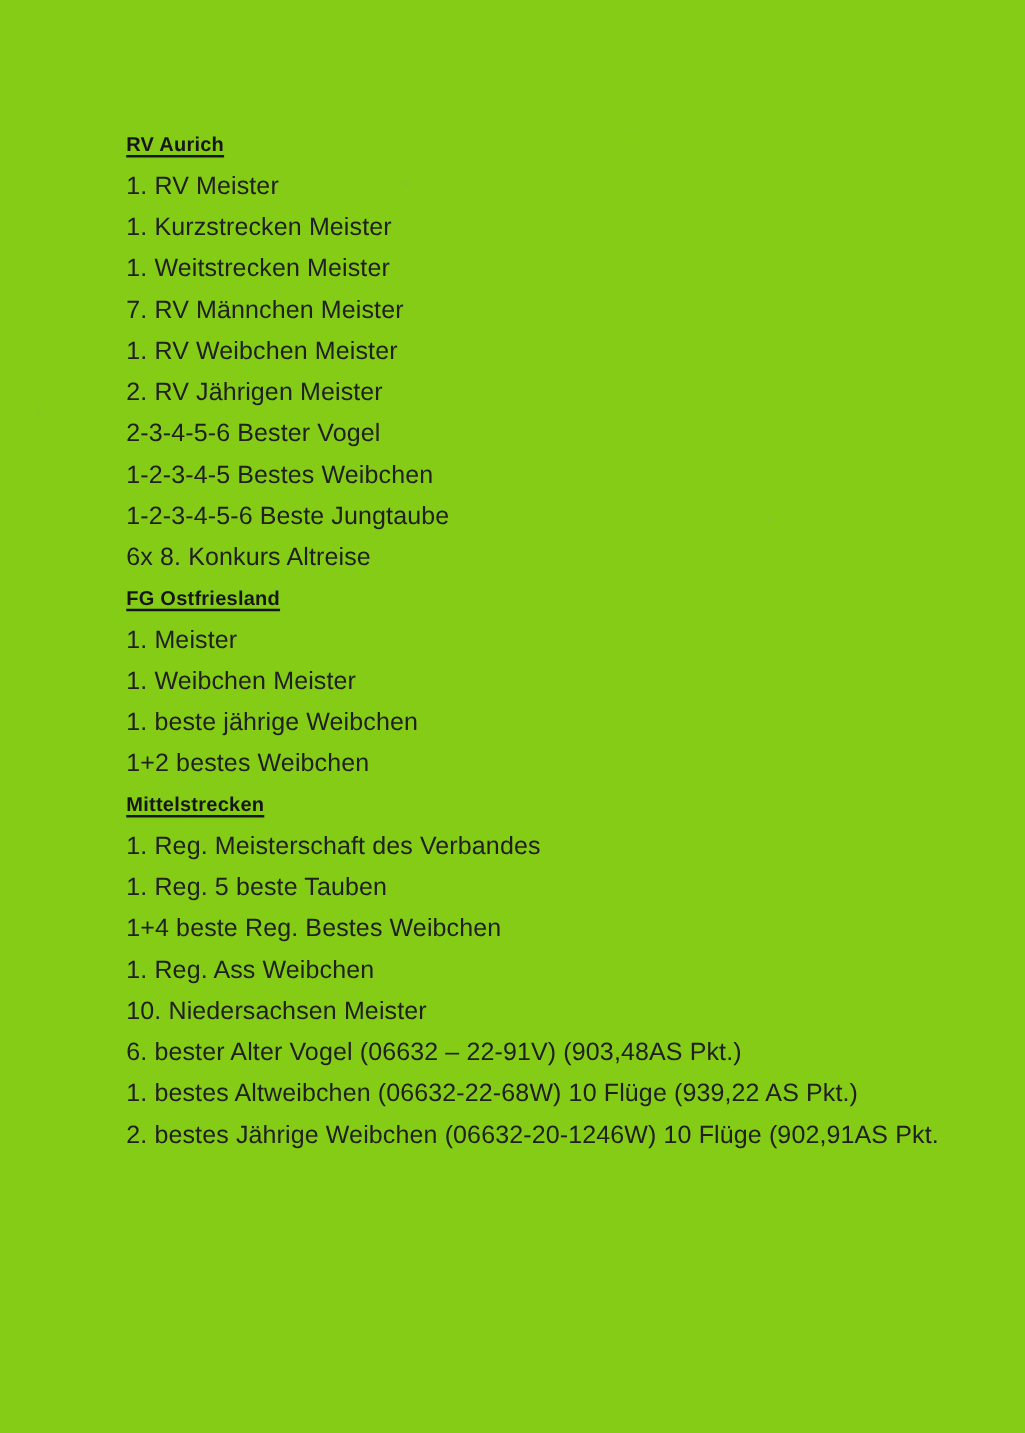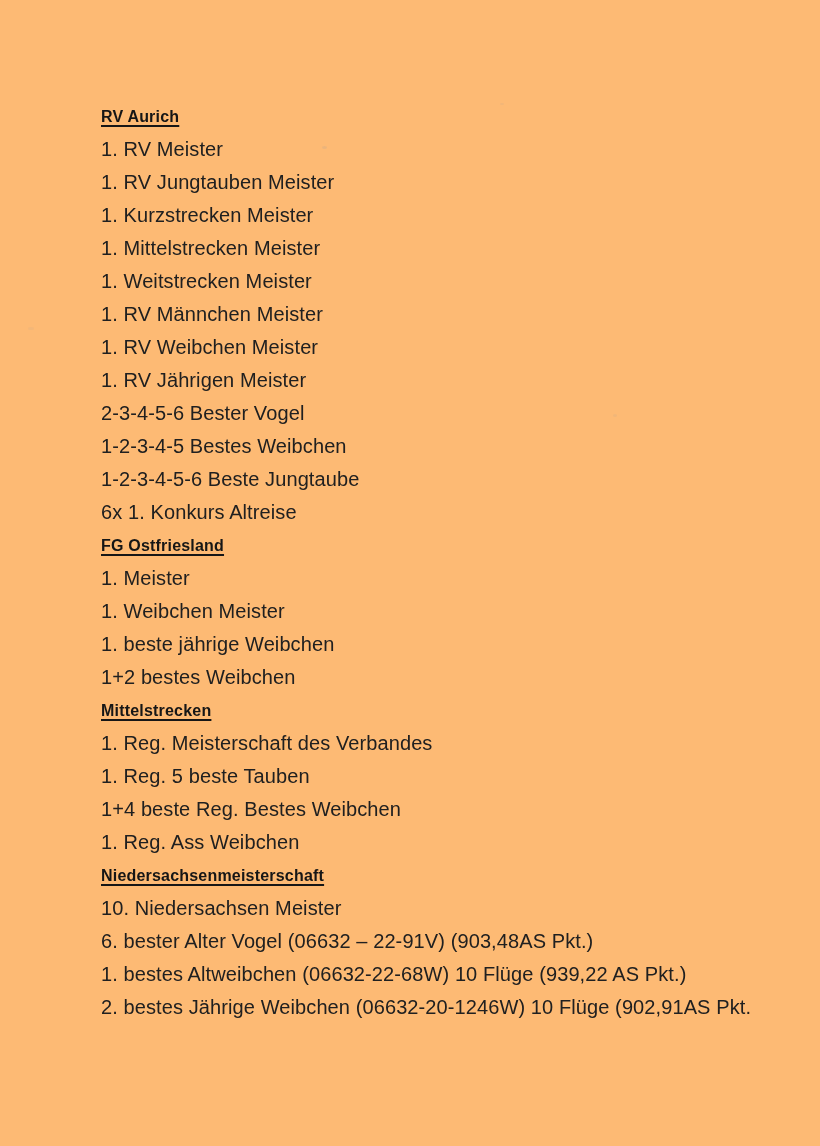--- a/index.html
+++ b/index.html
@@ -10,21 +10,21 @@
     width: 820px;
     height: 1146px;
     background: #ffffff;
     overflow: hidden;
     position: relative;
   }
   .page {
     position: relative;
     width: 820px;
     height: 1146px;
-    background: #fdba74;
+    background: #84cc16;
     font-family: "Liberation Sans", "DejaVu Sans", sans-serif;
     color: #1f1f1f;
   }
   .content {
     position: absolute;
     top: 100px;
     left: 101px;
     right: 40px;
   }
   .doc-section {
@@ -65,48 +65,45 @@
   .speck-4 { left: 613px; top: 414px; width: 4px; height: 3px; opacity: 0.12; }
 </style>
 </head>
 <body>
 
 <div class="page">
   <div class="content" id="doc-content">
       <section class="doc-section">
         <h2 class="heading">RV Aurich</h2>
         <p class="line">1. RV Meister</p>
-        <p class="line">1. RV Jungtauben Meister</p>
         <p class="line">1. Kurzstrecken Meister</p>
-        <p class="line">1. Mittelstrecken Meister</p>
         <p class="line">1. Weitstrecken Meister</p>
-        <p class="line">1. RV Männchen Meister</p>
+        <p class="line">7. RV Männchen Meister</p>
         <p class="line">1. RV Weibchen Meister</p>
-        <p class="line">1. RV Jährigen Meister</p>
+        <p class="line">2. RV Jährigen Meister</p>
         <p class="line">2-3-4-5-6 Bester Vogel</p>
         <p class="line">1-2-3-4-5 Bestes Weibchen</p>
         <p class="line">1-2-3-4-5-6 Beste Jungtaube</p>
-        <p class="line">6x 1. Konkurs Altreise</p>
+        <p class="line">6x 8. Konkurs Altreise</p>
       </section>
       <section class="doc-section">
         <h2 class="heading">FG Ostfriesland</h2>
         <p class="line">1. Meister</p>
         <p class="line">1. Weibchen Meister</p>
         <p class="line">1. beste jährige Weibchen</p>
         <p class="line">1+2 bestes Weibchen</p>
       </section>
       <section class="doc-section">
         <h2 class="heading">Mittelstrecken</h2>
         <p class="line">1. Reg. Meisterschaft des Verbandes</p>
         <p class="line">1. Reg. 5 beste Tauben</p>
         <p class="line">1+4 beste Reg. Bestes Weibchen</p>
         <p class="line">1. Reg. Ass Weibchen</p>
       </section>
       <section class="doc-section">
-        <h2 class="heading">Niedersachsenmeisterschaft</h2>
         <p class="line">10. Niedersachsen Meister</p>
         <p class="line">6. bester Alter Vogel (06632 – 22-91V) (903,48AS Pkt.)</p>
         <p class="line">1. bestes Altweibchen (06632-22-68W) 10 Flüge (939,22 AS Pkt.)</p>
         <p class="line">2. bestes Jährige Weibchen (06632-20-1246W) 10 Flüge (902,91AS Pkt.</p>
       </section>
     </div>
   <div class="speck speck-1"></div>
   <div class="speck speck-2"></div>
   <div class="speck speck-3"></div>
   <div class="speck speck-4"></div>

